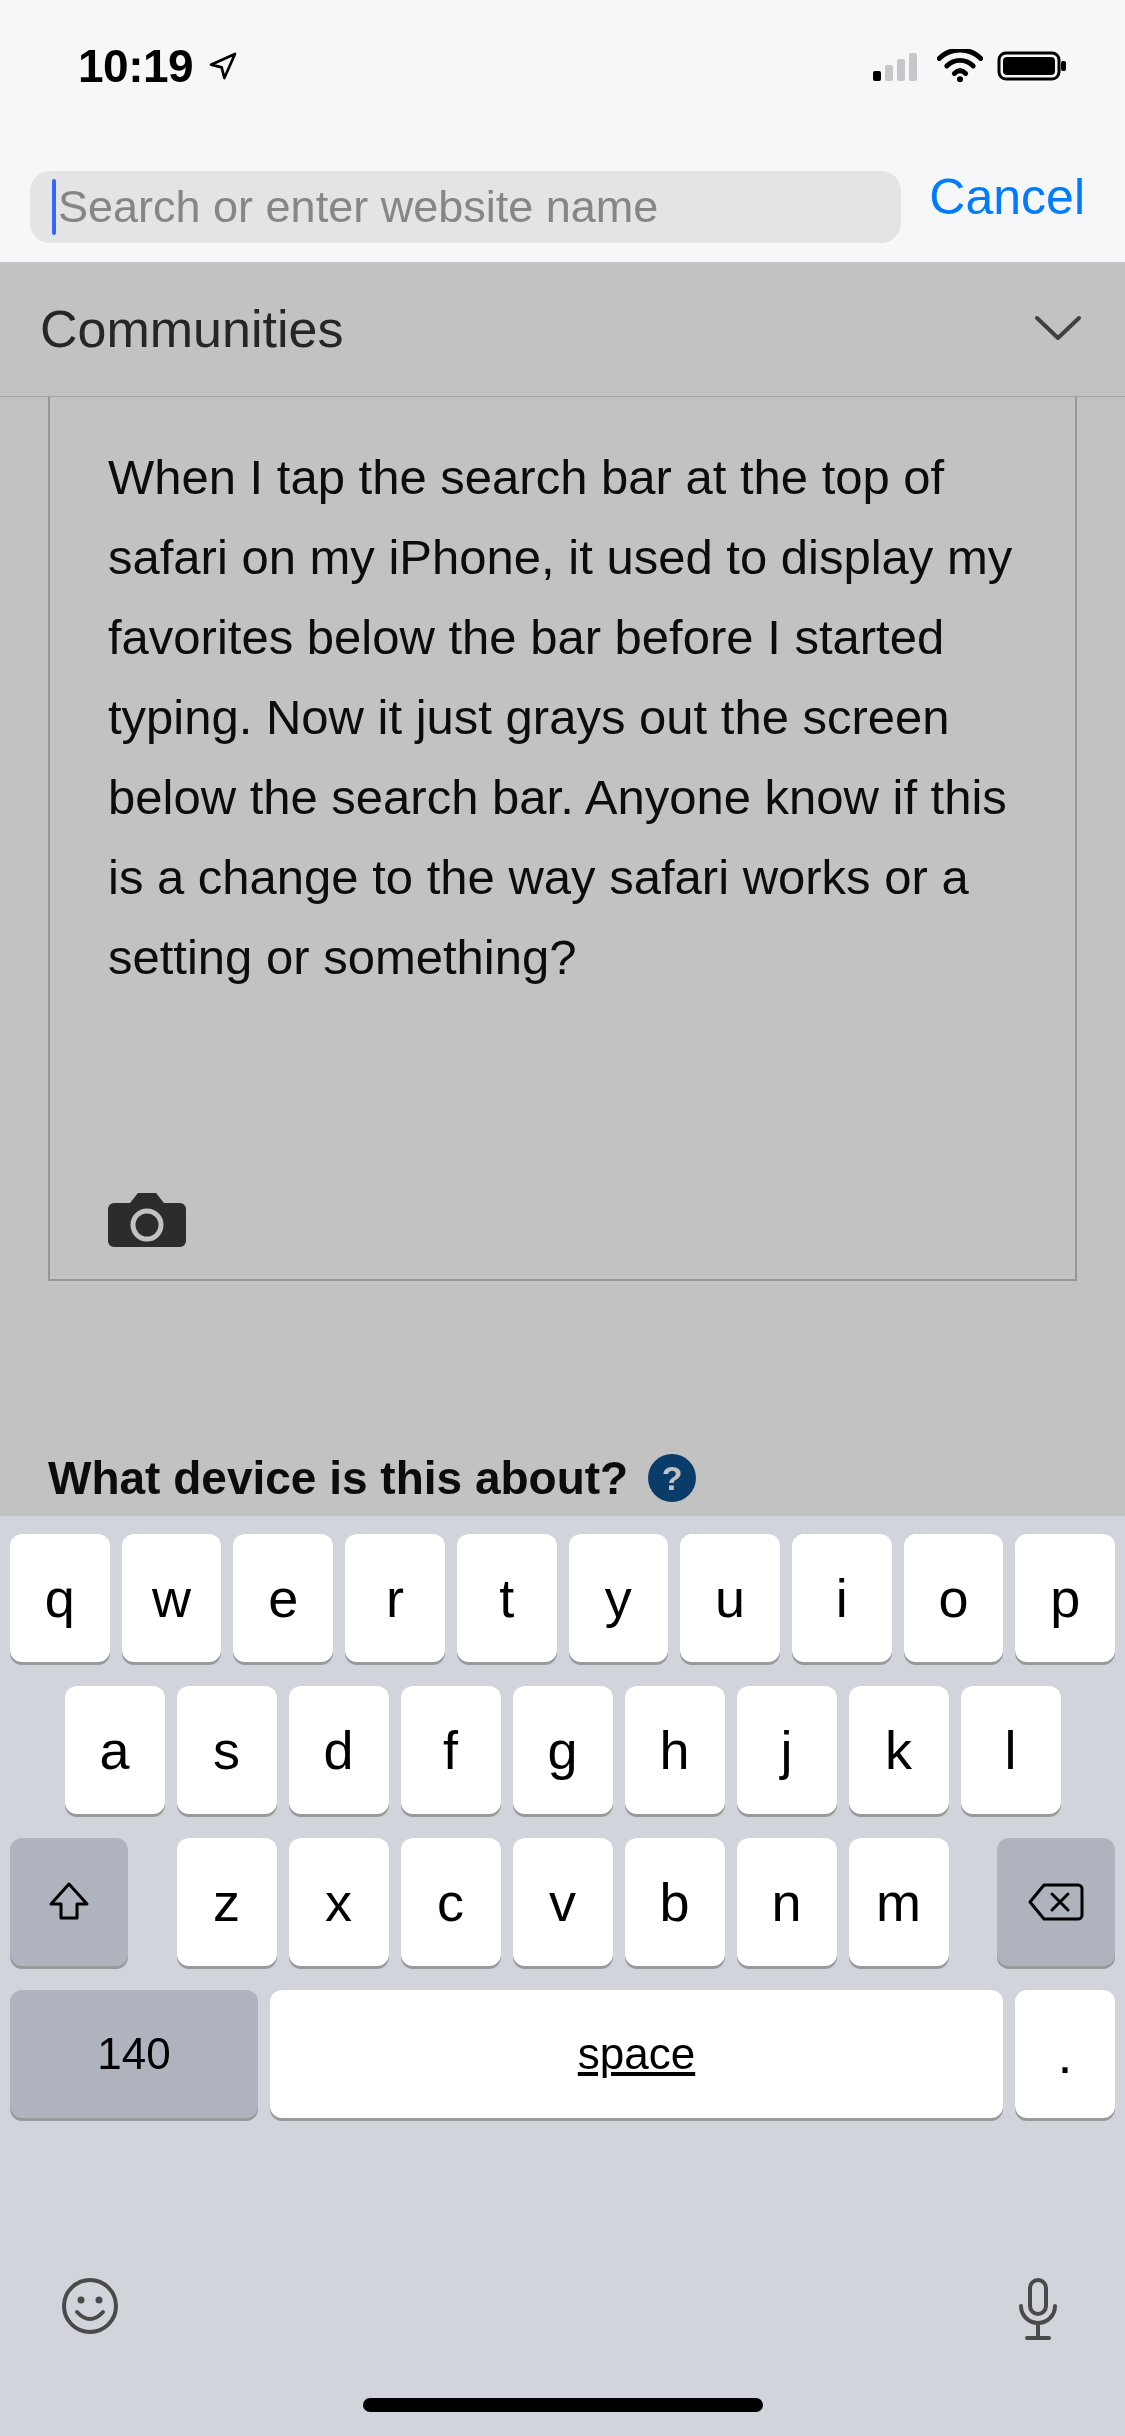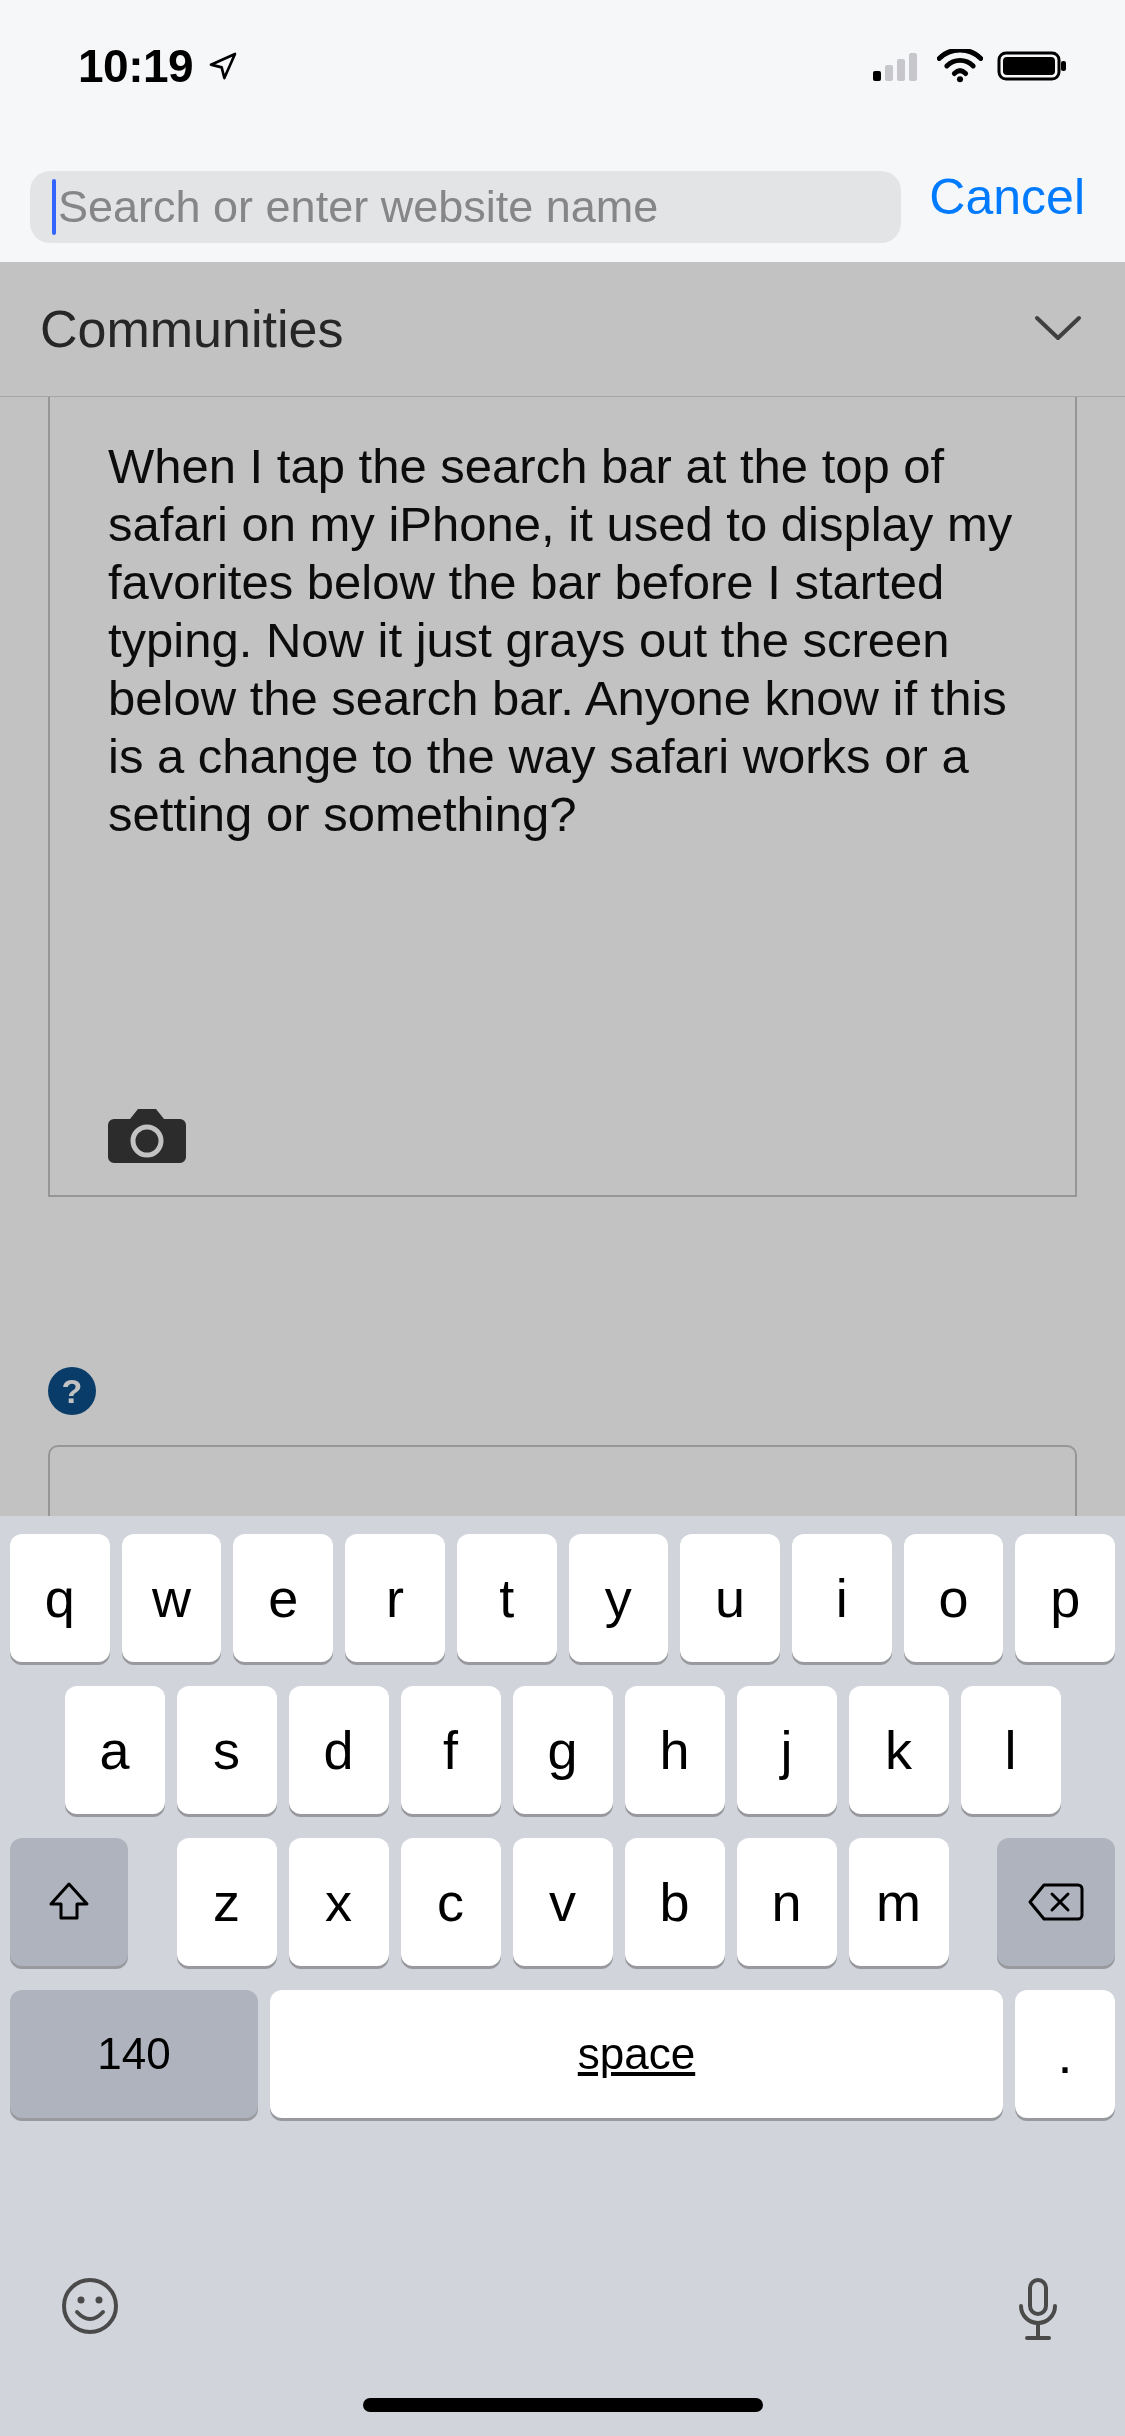--- a/index.html
+++ b/index.html
@@ -23,21 +23,21 @@
   
   .page-wrap { position:absolute; top:262px; left:0; right:0; bottom:0; }
   .page { position:absolute; inset:0; background:#ffffff; }
   .dimmer { position:absolute; inset:0; background:rgba(0,0,0,0.24); }
 
   .comm-bar { height:135px; border-bottom:1px solid #d9d9d9; display:flex; align-items:center; justify-content:space-between; padding:0 40px 0 40px; }
   .comm-title { font-size:52px; color:#333; font-weight:400; }
   .chev svg{ display:block; }
 
   .post-box { margin:0 48px; border:2px solid #c6c6c6; border-top:none; border-radius:0; padding:40px 58px 28px 58px; min-height:800px; display:flex; flex-direction:column; justify-content:space-between; }
-  .post-text { font-size:49px; line-height:58px; color:#111; }
+  .post-text { font-size:49px; line-height:80px; color:#111; }
   .cam-row { margin-top:190px; }
   .cam-icon svg{ display:block; }
 
   .device-q { margin:170px 48px 0 48px; display:flex; align-items:center; gap:20px; }
   .device-q-text { font-size:46px; font-weight:600; color:#111; }
   .help-badge { width:48px; height:48px; background:#0d4f8b; border-radius:50%; color:#fff; font-size:34px; font-weight:700; display:flex; align-items:center; justify-content:center; }
   .device-field { margin:30px 48px 0 48px; height:90px; border:2px solid #c6c6c6; border-radius:10px; background:#fff; }
 
   
   .kbd { position:absolute; left:0; right:0; bottom:0; height:920px; background:#d1d4da; padding:18px 10px 0 10px; }
@@ -125,20 +125,21 @@
         <span class="cam-icon">
           <svg width="78" height="64" viewBox="0 0 78 64">
             <path d="M6 16 H22 L30 6 H48 L56 16 H72 A6 6 0 0 1 78 22 V54 A6 6 0 0 1 72 60 H6 A6 6 0 0 1 0 54 V22 A6 6 0 0 1 6 16 Z" fill="#3b3b3b"></path>
             <circle cx="39" cy="38" r="14" fill="none" stroke="#fff" stroke-width="5"></circle>
           </svg>
         </span>
       </div>
     </div>
 
     <div class="device-q">
+      <span class="device-q-text">What device is this about?</span>
       <span class="help-badge">?</span>
     </div>
     <div class="device-field"></div>
 
   </div>
   <div class="dimmer"></div>
 </div>
 
 <div class="kbd">
   <div class="krow row1" id="krow1">

